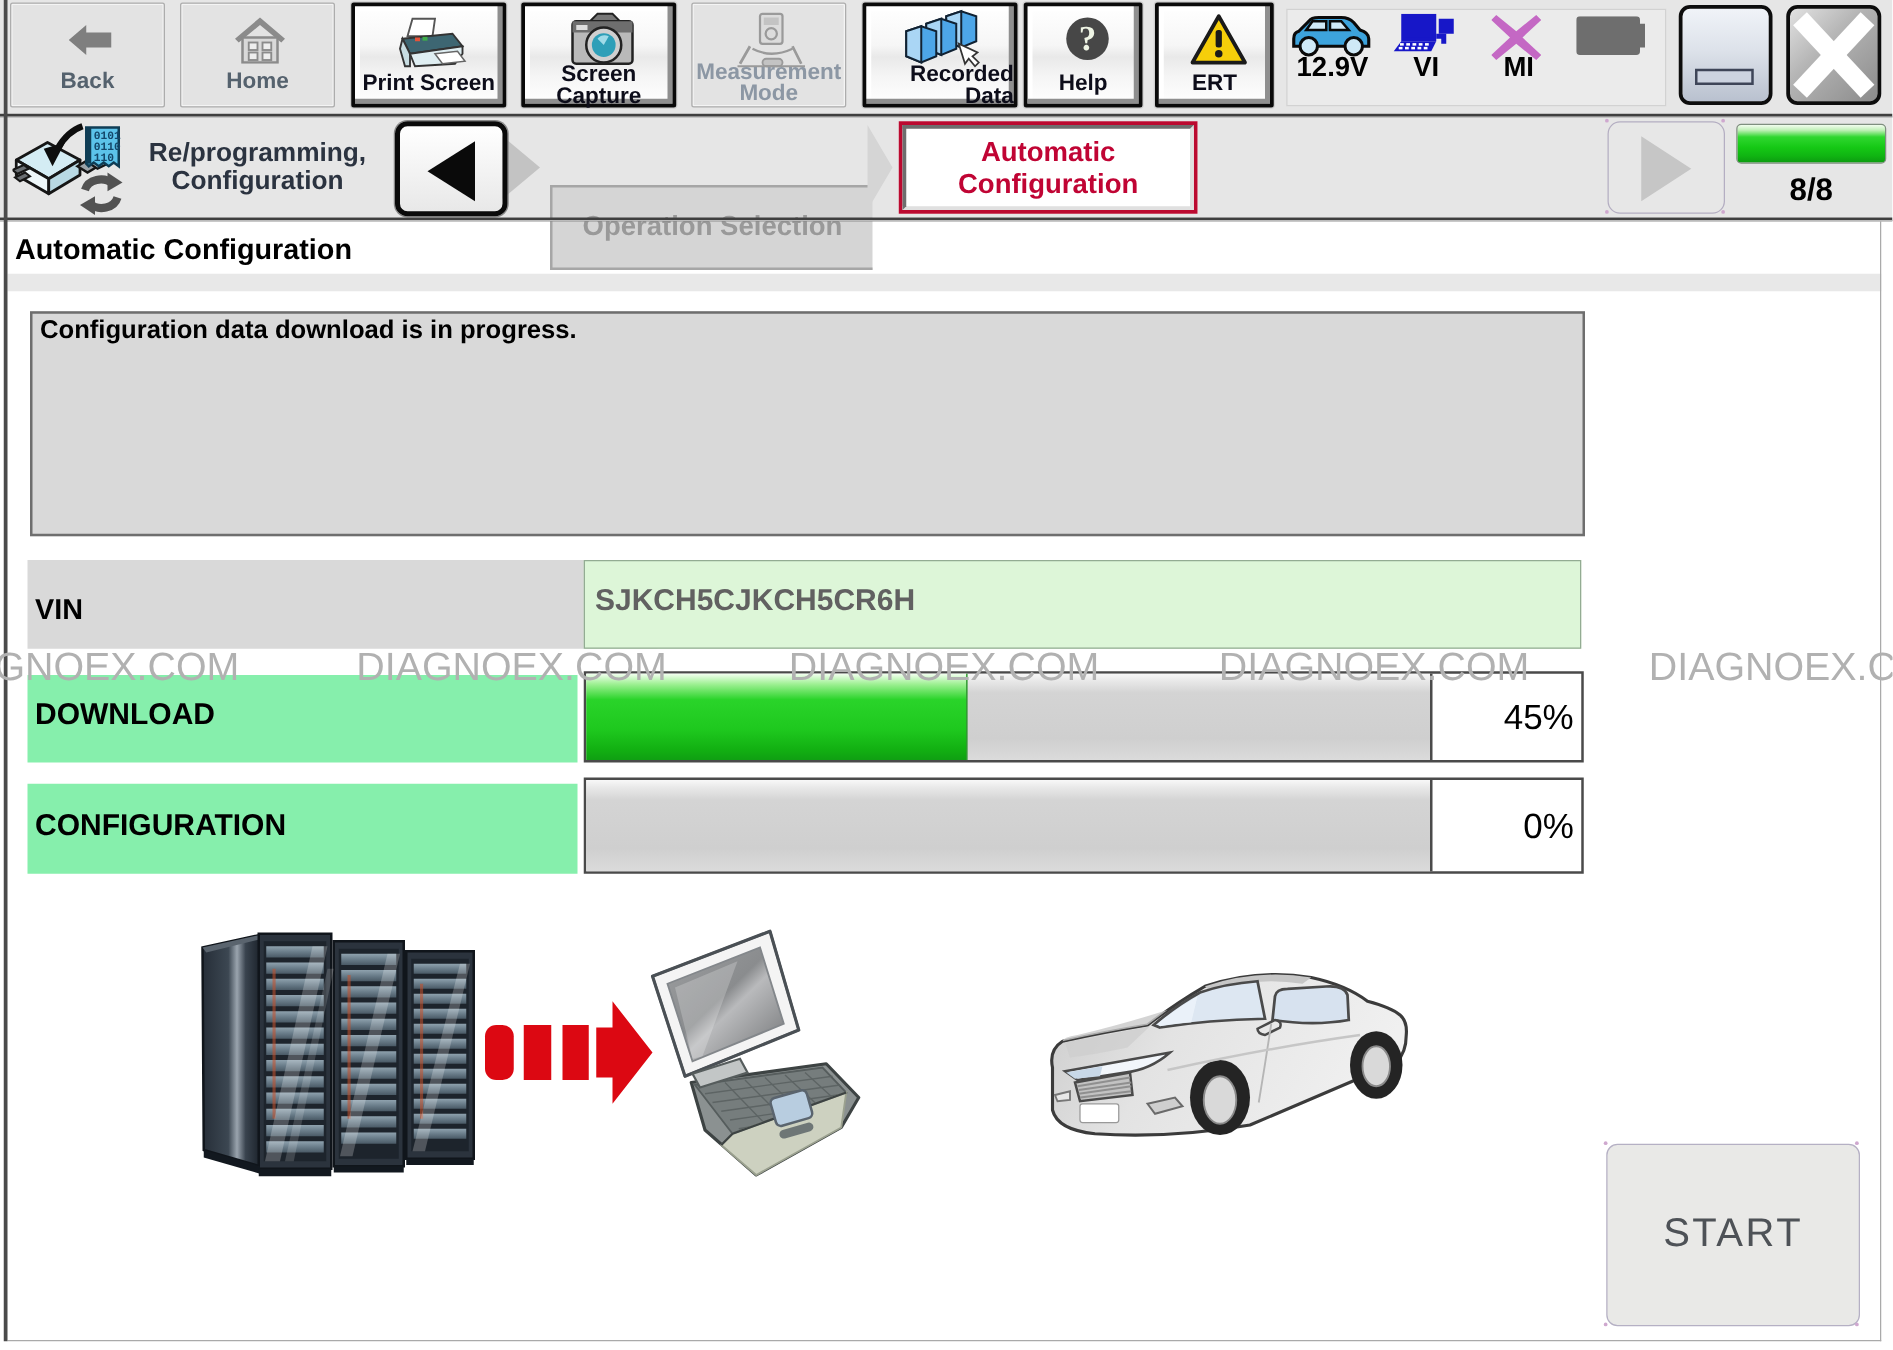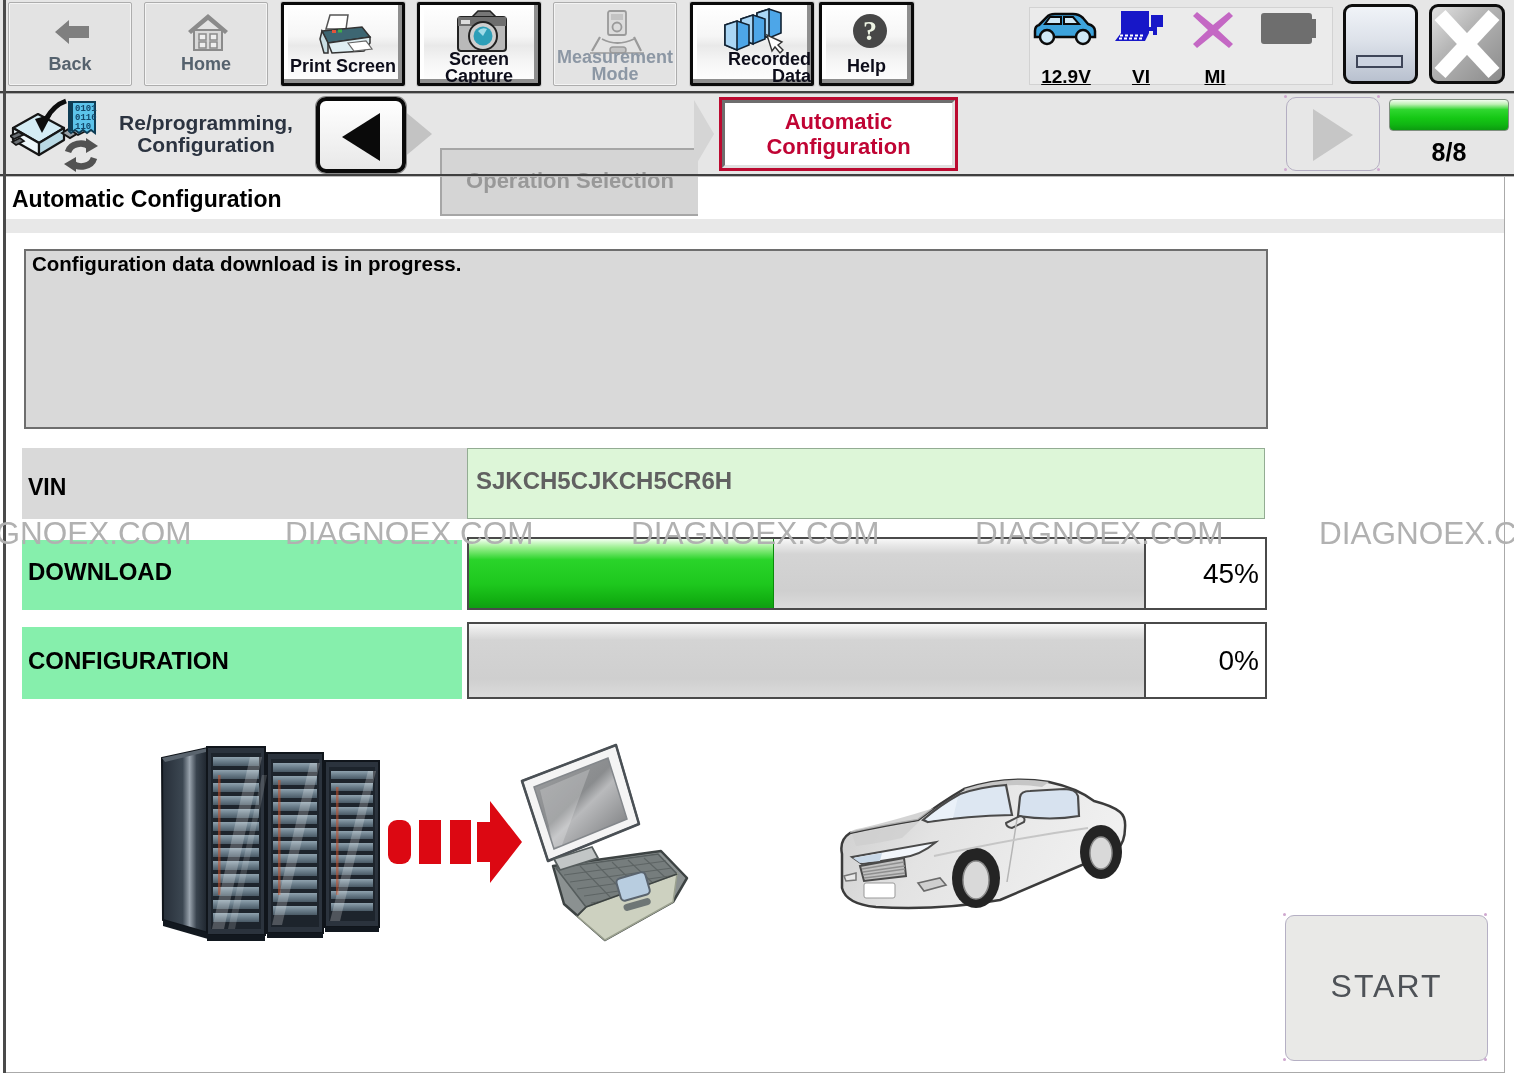--- a/index.html
+++ b/index.html
@@ -14,21 +14,21 @@
 .tbtn { position:absolute; top:2px; height:84px; width:124px; text-align:center; }
 .tbtn.dis { background:#e3e3e3; border:1px solid #adadad; box-shadow:inset 0 0 0 1px #f4f4f4; border-radius:2px;padding-left:12px; }
 .tbtn.act { background:linear-gradient(180deg,#ffffff 0%,#f6f6f6 40%,#e9e9e9 52%,#f5f5f5 72%,#ffffff 100%); border:3px solid #0a0a0a; border-radius:2px; box-shadow:inset -4px -4px 0 #8f8f8f, inset 4px 4px 0 #ffffff, 0 0 0 1px #cfcfcf; }
 .tlab { position:absolute; left:0; right:0; font-weight:bold; }
 .tlab.black { color:#0d0d1a; font-size:18px; line-height:17px;}
 .tlab.gray  { color:#8c97a4; font-size:18px; line-height:17px;}
 .tlab.blue  { color:#55626e; font-size:18px; line-height:17px;}
 
 
 #stat { position:absolute; left:1029px; top:7px; width:304px; height:78px; background:#ebebeb; border:1px solid #d2d2d2; }
-.slab { position:absolute; top:66px; font-weight:bold; font-size:19px; color:#000; text-align:center;text-decoration:underline; }
+.slab { position:absolute; top:41px; font-weight:bold; font-size:22px; color:#000; text-align:center; }
 
 
 #minb { position:absolute; left:1343px; top:4px; width:75px; height:80px; border:3px solid #0d0d0d; border-radius:9px; background:linear-gradient(180deg,#f0f3f8 0%,#dde2ea 45%,#b9c1cf 100%); }
 #minbar { position:absolute; left:10px; top:48px; width:47px; height:13px; border:2.5px solid #3e4558; background:#ccd3e0; }
 #closeb { position:absolute; left:1429px; top:4px; width:76px; height:80px; border:3px solid #0d0d0d; border-radius:9px; background:linear-gradient(135deg,#e2e2e2 0%,#b5b5b5 40%,#8b8b8b 100%); overflow:hidden; }
 
 
 #nav { position:absolute; left:0; top:94px; width:1514px; height:80px; background:#e6e6e6; }
 #navline { position:absolute; left:0; top:174px; width:1514px; height:3px; background:#3f3f3f; border-bottom:1px solid #bbb; }
 #navtext { position:absolute; left:116px; top:112px; width:180px; text-align:center; font-weight:bold; font-size:21px; line-height:22px; color:#2b3340; }
@@ -152,20 +152,28 @@
   </div>
 
   <div class="tbtn act" style="left:819px;width:95px;">
     <svg class="abs" style="left:30px;top:8px;" width="36" height="38" viewBox="0 0 36 38">
       <circle cx="18" cy="18" r="17" fill="#474747"></circle>
       <text x="18" y="27" font-size="28" font-weight="bold" fill="#eef4e4" text-anchor="middle" font-family="Liberation Serif">?</text>
     </svg>
     <div class="tlab black" style="top:53px;">Help</div>
   </div>
 
+  <div class="tbtn act" style="left:924px;width:95px;">
+    <svg class="abs" style="left:25px;top:6px;" width="46" height="42" viewBox="0 0 46 42">
+      <path d="M23 2 L44 39 L2 39 Z" fill="#f6ce0a" stroke="#1a1a1a" stroke-width="3" stroke-linejoin="round"></path>
+      <rect x="20.5" y="13" width="5" height="14" rx="2" fill="#1a1a1a"></rect>
+      <circle cx="23" cy="32" r="3" fill="#1a1a1a"></circle>
+    </svg>
+    <div class="tlab black" style="top:53px;">ERT</div>
+  </div>
 
   <div id="stat"></div>
   <svg class="abs" style="left:1033px;top:11px;" width="64" height="35" viewBox="0 0 64 35">
     <path d="M6 14 L14 6 Q16 3 22 3 L40 3 Q46 3 50 7 L55 13 Q62 15 62 20 L62 26 L2 26 L2 20 Q2 15 6 14 Z" fill="#3da3dc" stroke="#0a0a0a" stroke-width="2.5"></path>
     <path d="M17 6 L28 6 L28 13 L12 13 Z" fill="#cfe9f7" stroke="#0a0a0a" stroke-width="2"></path>
     <path d="M31 6 L40 6 L46 13 L31 13 Z" fill="#cfe9f7" stroke="#0a0a0a" stroke-width="2"></path>
     <circle cx="14" cy="26" r="7" fill="#cfe9f7" stroke="#0a0a0a" stroke-width="2.5"></circle>
     <circle cx="50" cy="26" r="7" fill="#cfe9f7" stroke="#0a0a0a" stroke-width="2.5"></circle>
   </svg>
   <div class="slab" style="left:1036px;width:60px;">12.9V</div>

